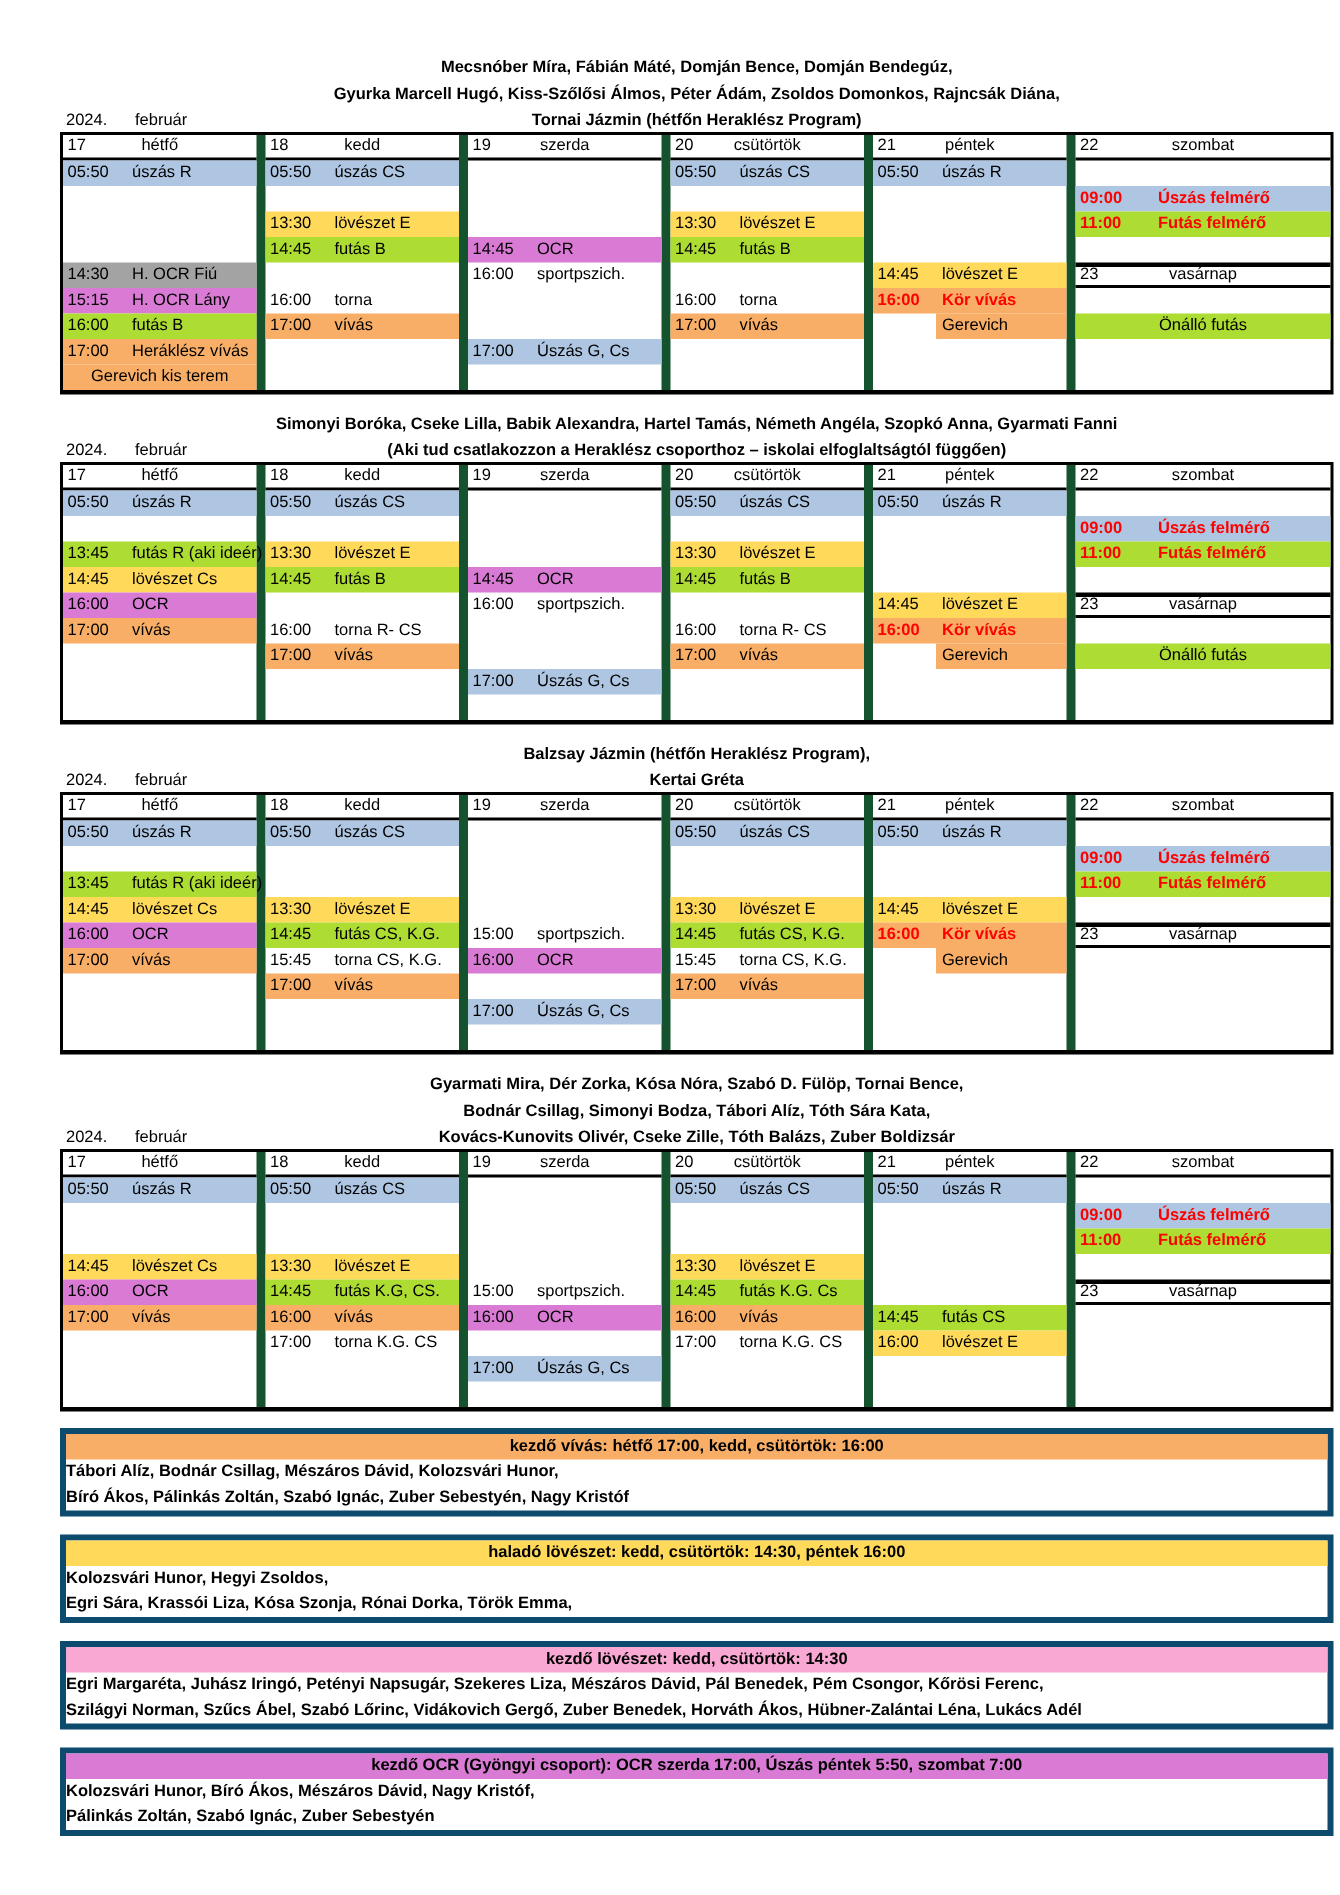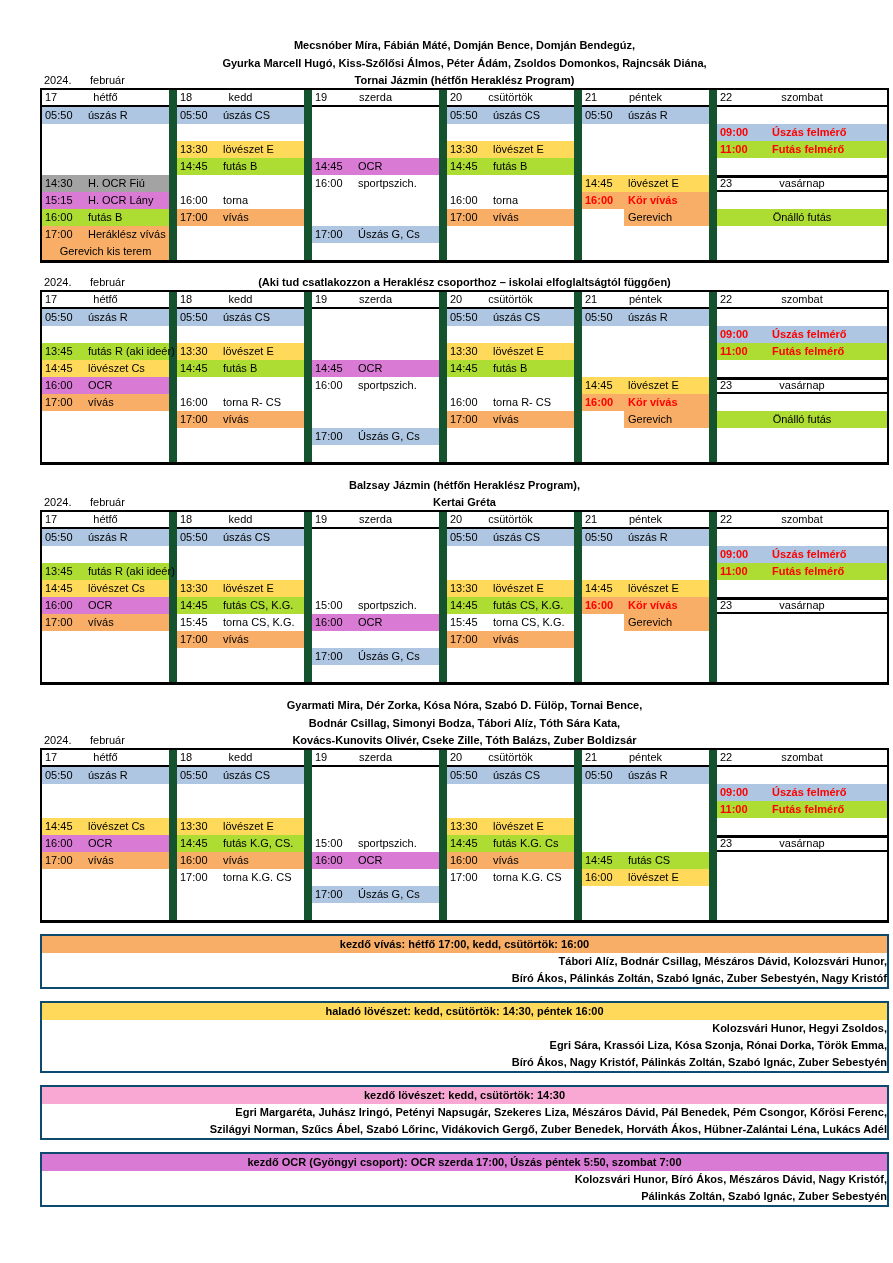--- a/index.html
+++ b/index.html
@@ -8,36 +8,36 @@
     font-family:"Liberation Sans", sans-serif;font-size:11px;
   }
   main{box-sizing:border-box;padding:36px 4px 0 40px;}
   .sched{margin-bottom:11px;}
   .titles .tline{text-align:center;font-weight:bold;line-height:18px;white-space:nowrap;}
   .meta{position:relative;height:16px;line-height:16px;}
   .meta .year{position:absolute;left:4px;}
   .meta .month{position:absolute;left:50px;}
   .meta .subtitle{display:block;text-align:center;font-weight:bold;}
   .grid{display:flex;width:849px;box-sizing:border-box;border:2px solid #000;border-bottom:3px solid #000;background:#fff;}
-  .col{width:135px;box-sizing:border-box;border-right:8px solid #14532d;}
+  .col{width:135px;box-sizing:border-box;border-right:6px solid #14532d;}
   .col:last-child{width:auto;flex:1;border-right:none;}
   .dhead{position:relative;height:17px;line-height:15px;box-sizing:border-box;border-bottom:2px solid #000;text-align:center;}
   .dhead .num{position:absolute;left:3px;}
   .daybreak{border-top:3px solid #000;line-height:11px;}
   .row{position:relative;height:17px;line-height:17px;box-sizing:border-box;white-space:nowrap;}
   .row .t{position:absolute;left:3px;}
   .row .l{position:absolute;left:46px;}
   .col:last-child .row .l{left:55px;}
   .row.center{text-align:center;}
   .row.red{color:#ff0000;font-weight:bold;}
   .row .lbg{position:absolute;left:42px;right:0;top:0;bottom:0;}
   .row .lbg .lt{position:absolute;left:4px;top:0;line-height:17px;}
-  .note{width:849px;box-sizing:border-box;border:2px solid #0c4a6e;margin-bottom:12px;background:#fff;}
+  .note{width:849px;box-sizing:border-box;border:4px solid #0c4a6e;margin-bottom:12px;background:#fff;}
   .note .nhead{height:17px;line-height:17px;text-align:center;font-weight:bold;}
-  .note .nline{height:17px;line-height:17px;text-align:right;font-weight:bold;white-space:nowrap;}
+  .note .nline{height:17px;line-height:17px;text-align:left;font-weight:bold;white-space:nowrap;}
 </style>
 </head>
 <body>
 
 <main>
   <section class="sched">
       <div class="titles">
         <div class="tline">Mecsnóber Míra, Fábián Máté, Domján Bence, Domján Bendegúz,</div>
         <div class="tline">Gyurka Marcell Hugó, Kiss-Szőlősi Álmos, Péter Ádám, Zsoldos Domonkos, Rajncsák Diána,</div>
       </div>
@@ -188,20 +188,23 @@
           <div class="row"></div>
           <div class="dhead daybreak"><span class="num">23</span><span class="dname">vasárnap</span></div>
           <div class="row"></div>
           <div class="row center" style="background: rgb(173, 220, 50);"><span class="cl">Önálló futás</span></div>
           <div class="row"></div>
           <div class="row"></div>
         </div>
       </div>
     </section>
   <section class="sched">
+      <div class="titles">
+        <div class="tline">Simonyi Boróka, Cseke Lilla, Babik Alexandra, Hartel Tamás, Németh Angéla, Szopkó Anna, Gyarmati Fanni</div>
+      </div>
       <div class="meta">
         <span class="year">2024.</span>
         <span class="month">február</span>
         <div class="subtitle">(Aki tud csatlakozzon a Heraklész csoporthoz – iskolai elfoglaltságtól függően)</div>
       </div>
       <div class="grid">
         <div class="col">
           <div class="dhead"><span class="num">17</span><span class="dname">hétfő</span></div>
           <div class="row" style="background: rgb(174, 198, 226);">
             <span class="t">05:50</span>
@@ -658,21 +661,20 @@
     </section>
   <section class="note">
       <div class="nhead" style="background: rgb(249, 174, 103);">kezdő vívás: hétfő 17:00,  kedd, csütörtök: 16:00</div>
       <div class="nline">Tábori Alíz, Bodnár Csillag, Mészáros Dávid, Kolozsvári Hunor,</div>
       <div class="nline">Bíró Ákos, Pálinkás Zoltán, Szabó Ignác, Zuber Sebestyén, Nagy Kristóf</div>
     </section>
   <section class="note">
       <div class="nhead" style="background: rgb(255, 217, 90);">haladó lövészet: kedd, csütörtök: 14:30, péntek 16:00</div>
       <div class="nline">Kolozsvári Hunor, Hegyi Zsoldos,</div>
       <div class="nline">Egri Sára, Krassói Liza, Kósa Szonja, Rónai Dorka, Török Emma,</div>
-      <div class="nline">Bíró Ákos, Nagy Kristóf, Pálinkás Zoltán, Szabó Ignác, Zuber Sebestyén</div>
     </section>
   <section class="note">
       <div class="nhead" style="background: #f9a8d4;">kezdő lövészet: kedd, csütörtök: 14:30</div>
       <div class="nline">Egri Margaréta, Juhász Iringó, Petényi Napsugár, Szekeres Liza, Mészáros Dávid, Pál Benedek, Pém Csongor, Kőrösi Ferenc,</div>
       <div class="nline">Szilágyi Norman, Szűcs Ábel, Szabó Lőrinc, Vidákovich Gergő, Zuber Benedek, Horváth Ákos, Hübner-Zalántai Léna, Lukács Adél</div>
     </section>
   <section class="note">
       <div class="nhead" style="background: rgb(217, 122, 212);">kezdő OCR (Gyöngyi csoport): OCR szerda 17:00, Úszás péntek 5:50, szombat 7:00</div>
       <div class="nline">Kolozsvári Hunor, Bíró Ákos, Mészáros Dávid, Nagy Kristóf,</div>
       <div class="nline">Pálinkás Zoltán, Szabó Ignác, Zuber Sebestyén</div>

